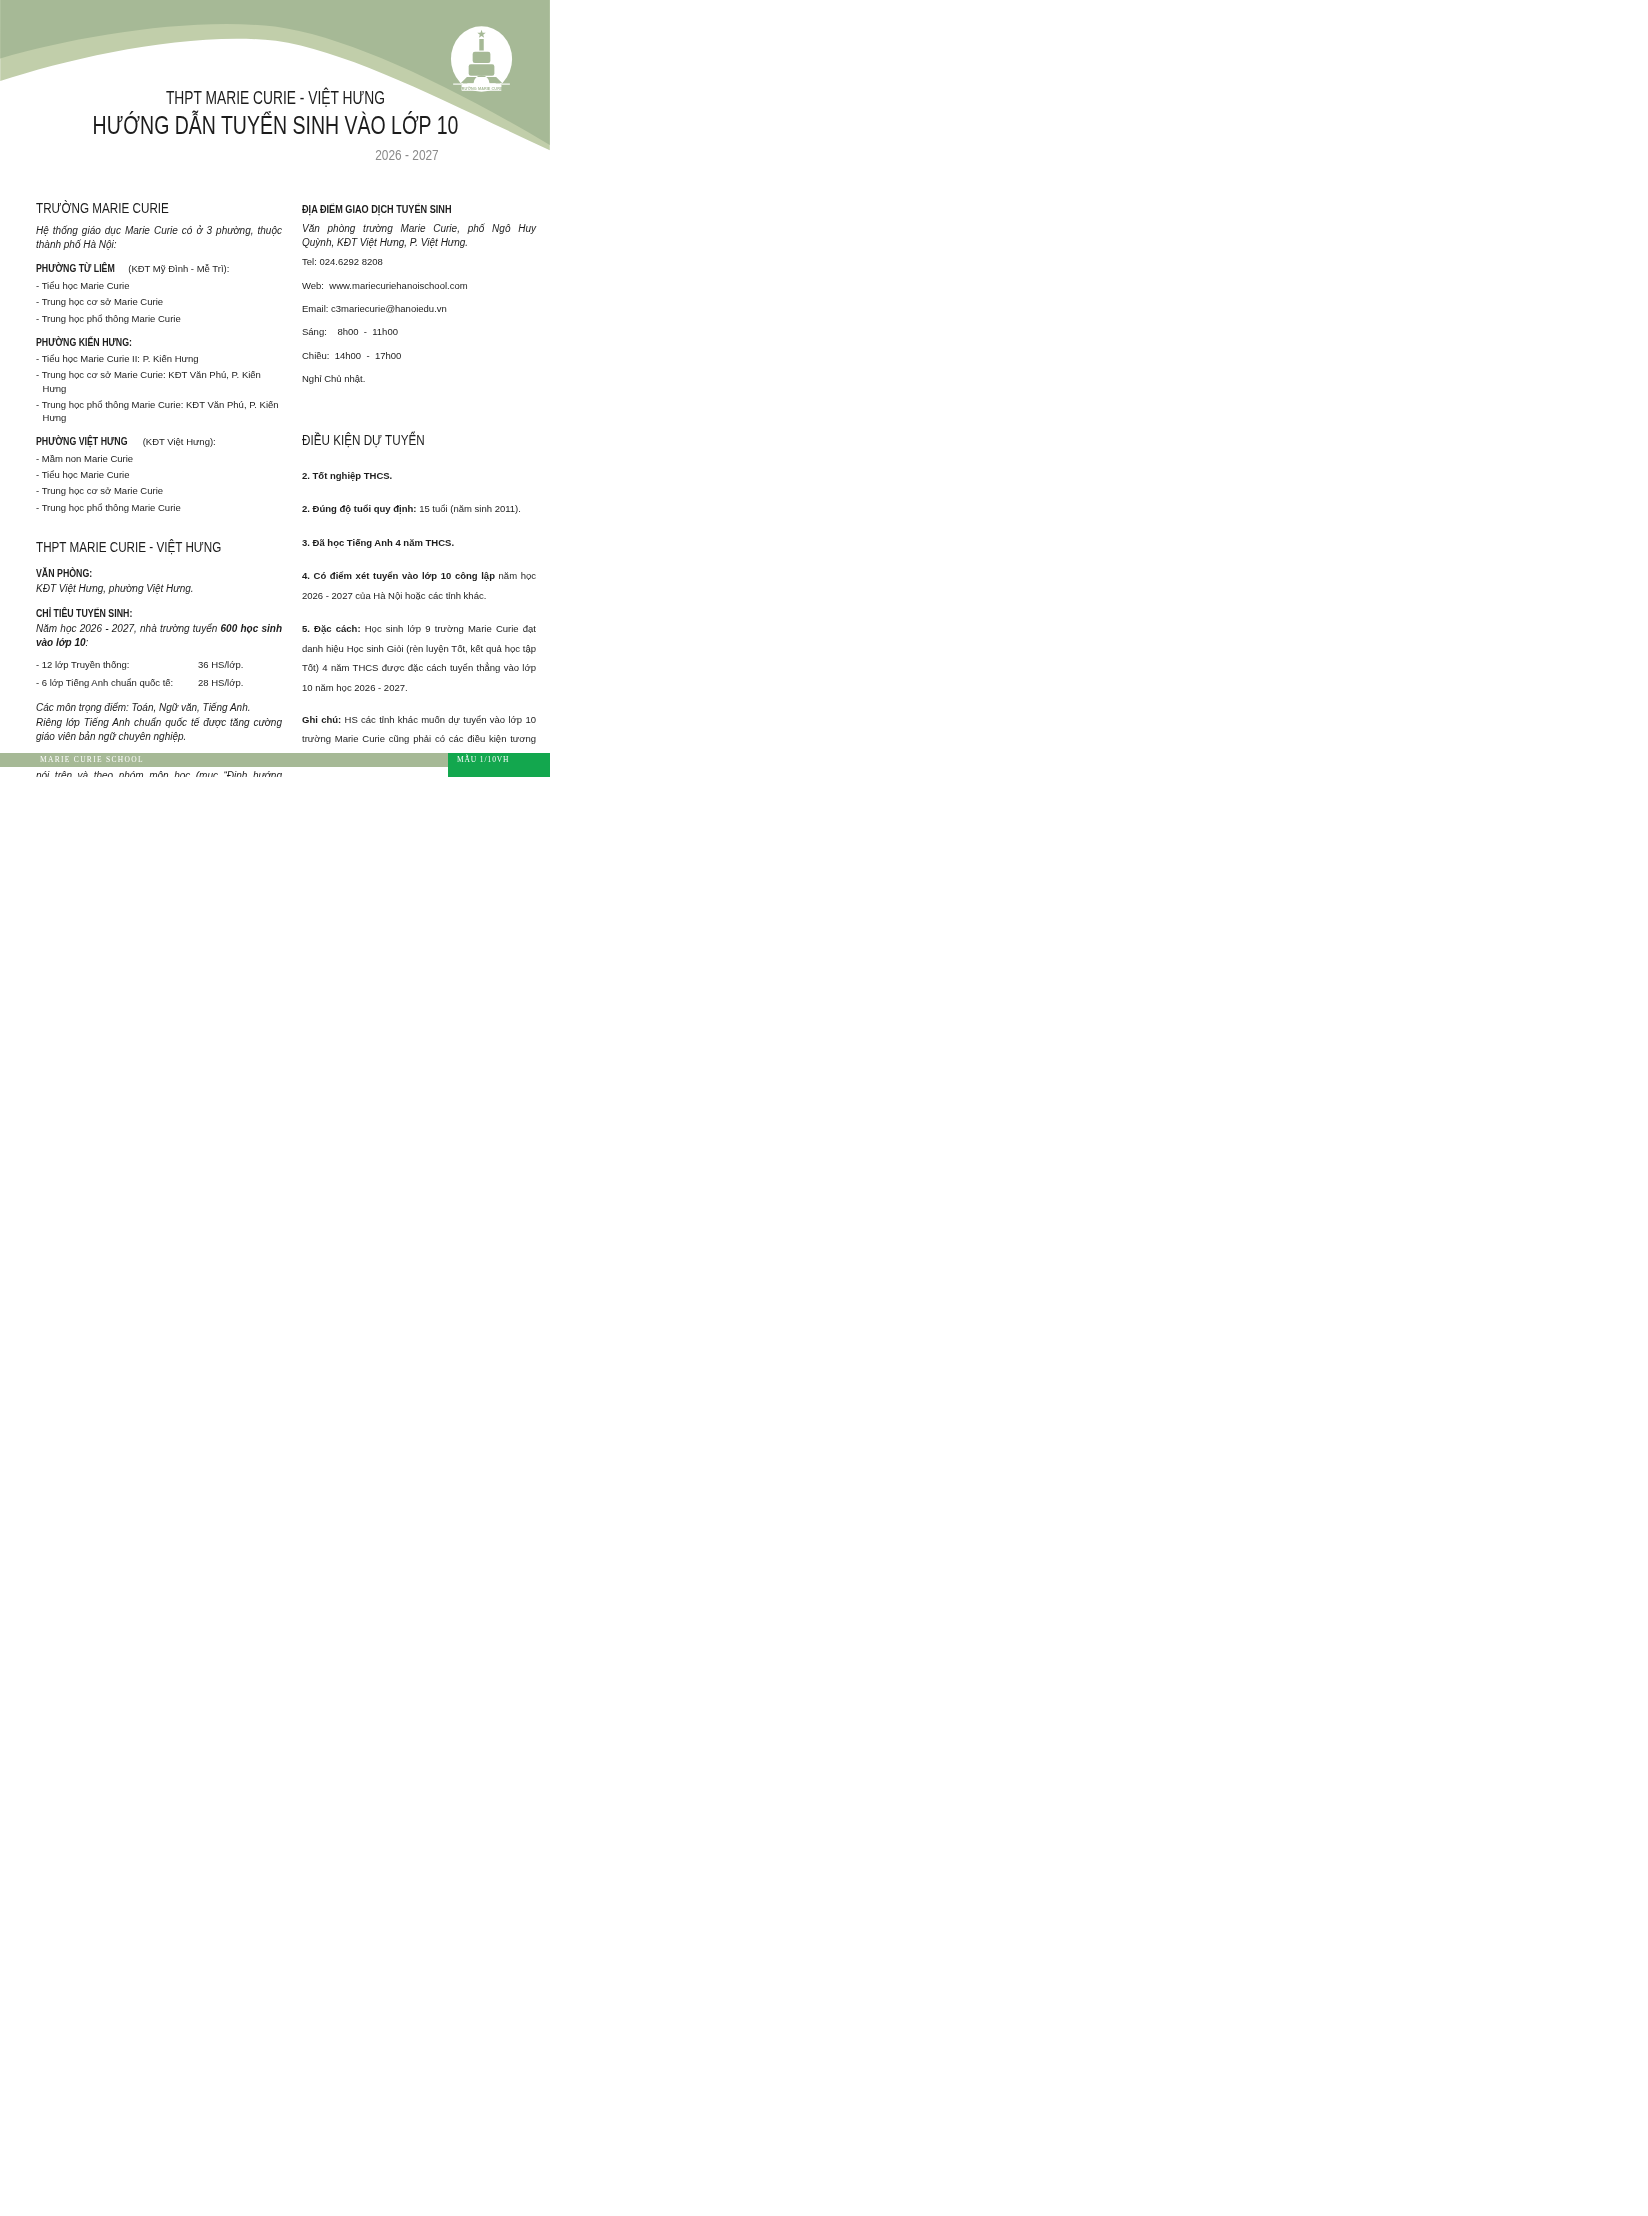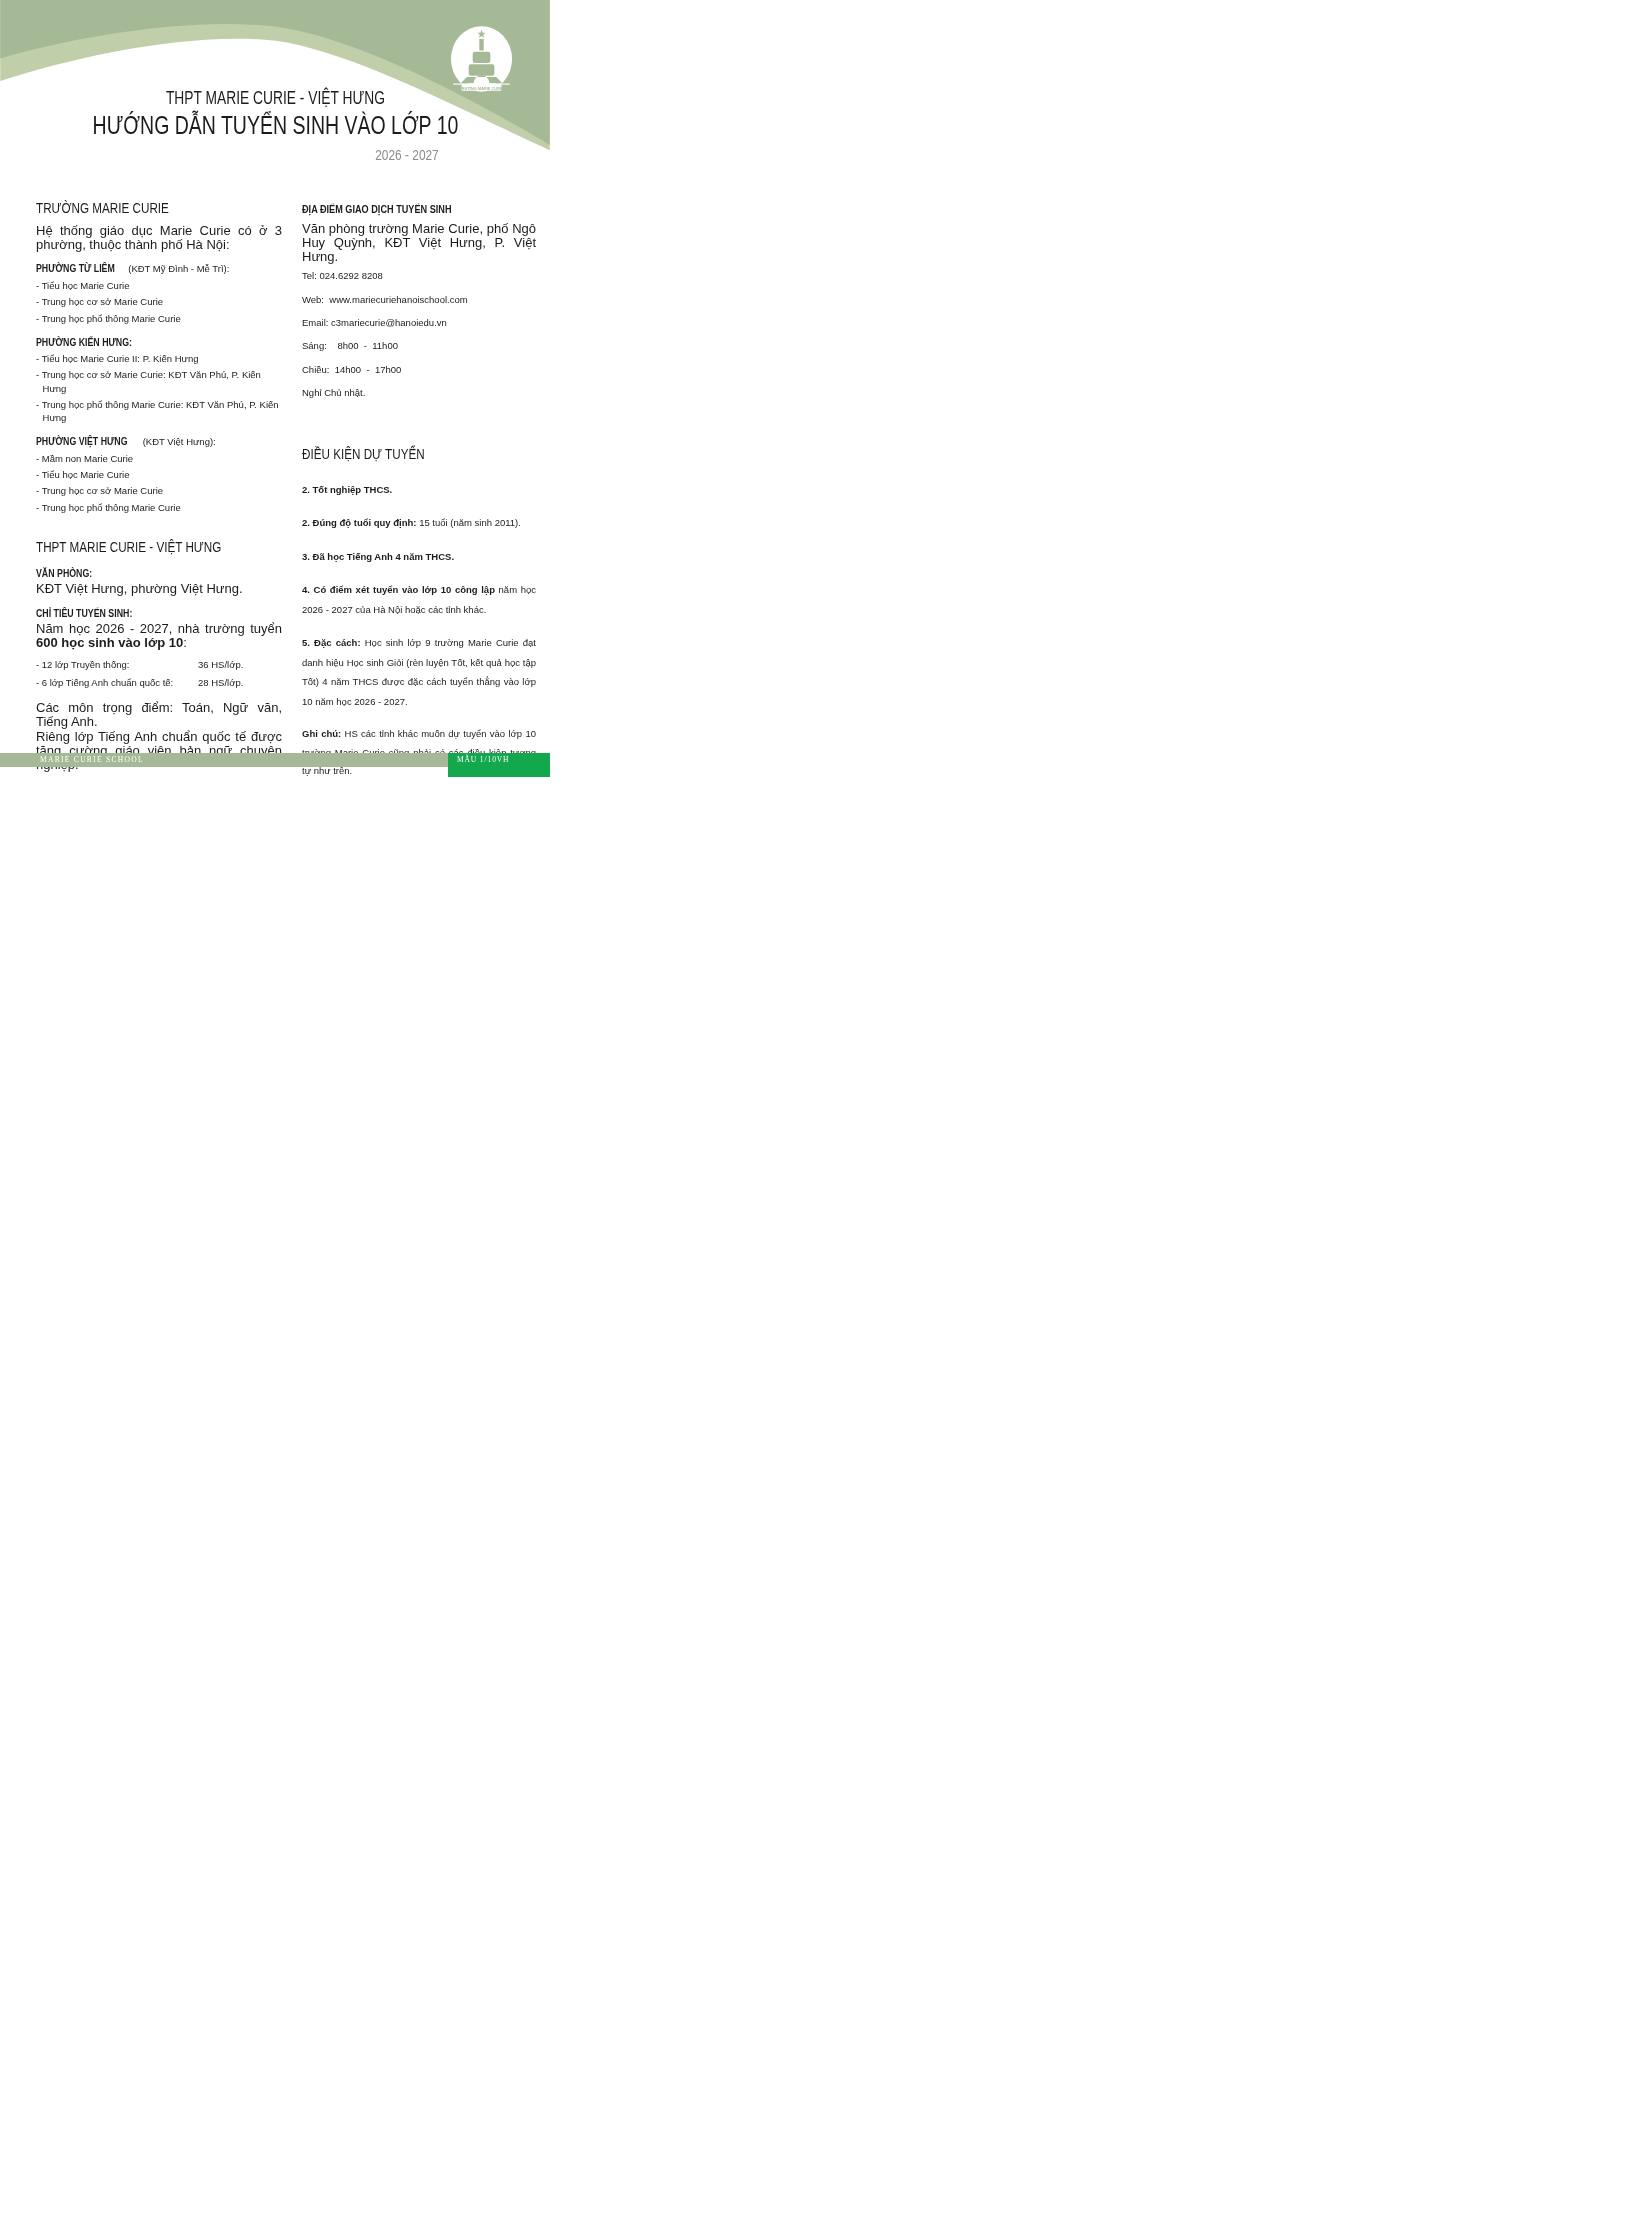--- a/index.html
+++ b/index.html
@@ -14,21 +14,21 @@
   .years{position:absolute;top:147px;right:111px;font-size:14px;color:#8b8b8b;}
   .cond{display:inline-block;transform:scaleX(.80);transform-origin:0 50%;white-space:nowrap;}
   .cond-c{display:inline-block;transform:scaleX(.78);transform-origin:50% 50%;white-space:nowrap;}
   .cond-r{display:inline-block;transform:scaleX(.85);transform-origin:100% 50%;white-space:nowrap;}
   .bcond{display:inline-block;transform:scaleX(.88);transform-origin:0 50%;font-weight:bold;white-space:nowrap;}
   
   .col-left{position:absolute;left:36px;top:200px;width:246px;}
   .col-right{position:absolute;left:302px;top:200px;width:234px;}
   .h-big{margin:0;font-weight:normal;font-size:14.6px;line-height:17.7px;}
   .h2-gap{margin-top:25px;}
-  .para{margin:6.2px 0 0;font-size:13px;line-height:14px;text-align:justify;}
+  .para{margin:6.2px 0 0;font-size:10px;line-height:14px;text-align:justify;font-style:italic;}
   .group-head{margin:10.6px 0 1.8px;font-size:9.5px;line-height:13.3px;}
   .group-head .bcond{font-size:10px;}
   .gdetail{font-size:9.5px;}
   .item{margin:3.1px 0 0;font-size:9.5px;line-height:13.3px;padding-left:6.6px;text-indent:-6.6px;}
   .tight{margin-top:0.9px;text-align:left;}
   .crow{position:relative;margin:3.5px 0 0;font-size:9.5px;line-height:14.6px;}
   .crow .val{position:absolute;left:162px;top:0;}
   .crow-first{margin-top:8px;}
   .sub{margin-top:10.6px;}
   .note2{margin-top:0.9px;}

